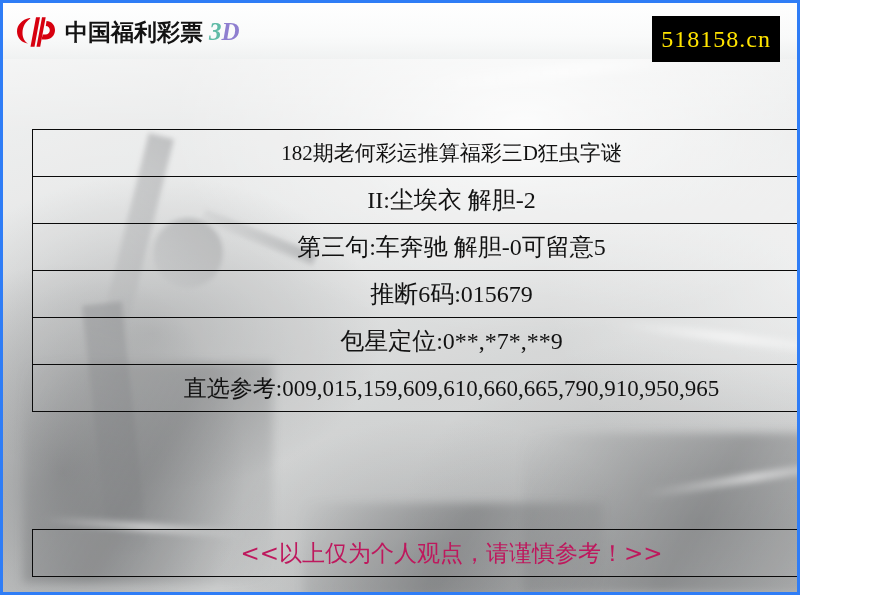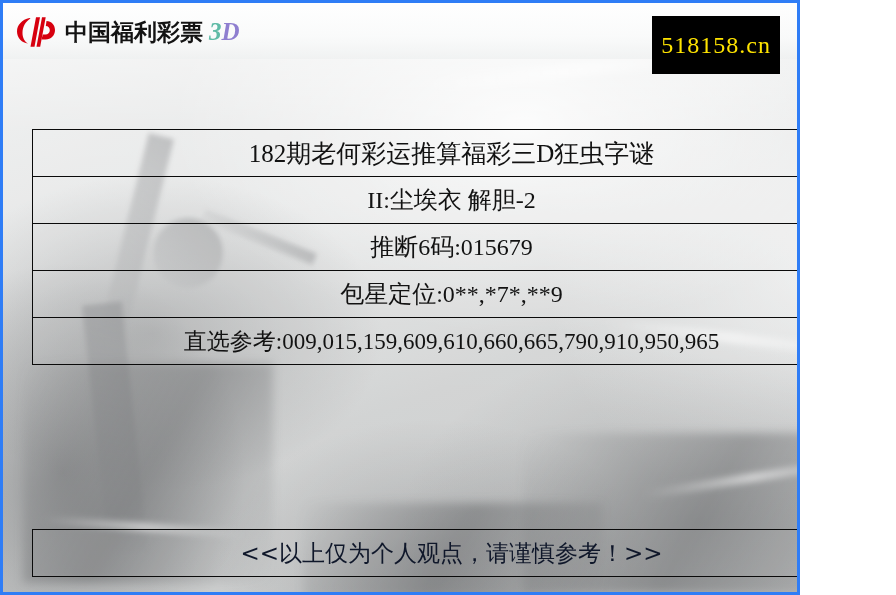--- a/index.html
+++ b/index.html
@@ -107,21 +107,21 @@
   .watermark {
     position: absolute;
     right: 17px;
     top: 13px;
     background: #000000;
     color: #ffe400;
     font-family: "Liberation Serif", "DejaVu Serif", serif;
     font-size: 24px;
     line-height: 30px;
     height: 30px;
-    padding: 14px 9px;
+    padding: 8px 9px;
     white-space: nowrap;
     letter-spacing: 1px;
   }
 
   
   .page-title {
     position: absolute;
     left: 0;
     top: 60px;
     width: 890px;
@@ -158,39 +158,39 @@
     text-align: center;
     vertical-align: middle;
     font-family: "Liberation Serif", "DejaVu Serif", serif;
     font-size: 24px;
     color: #121212;
     background: rgba(255,255,255,0.06);
     padding: 0 6px;
     white-space: nowrap;
     overflow: hidden;
   }
-  .info-table tr.row-head td { font-size: 25px; }
+  .info-table tr.row-head td { font-size: 21px; }
   .info-table tr.row-wide td { font-size: 23px; }
 
   .footer-table {
     position: absolute;
     left: 29px;
     top: 526px;
     width: 839px;
     border-collapse: collapse;
     table-layout: fixed;
   }
   .footer-table td {
     border: 1px solid #0a0a0a;
     height: 44px;
     text-align: center;
     vertical-align: middle;
     font-family: "DejaVu Sans", "Liberation Sans", sans-serif;
     font-size: 23px;
-    color: #0f172a;
+    color: #be185d;
     background: rgba(255,255,255,0.05);
     white-space: nowrap;
   }
 </style>
 </head>
 <body>
 
 <div class="canvas">
 
   <div class="bg-art">
@@ -229,20 +229,23 @@
 
   <table class="info-table">
     <tbody>
       <tr class="row-head">
         <td>182期老何彩运推算福彩三D狂虫字谜</td>
       </tr>
       <tr>
         <td>II:尘埃衣 解胆-2</td>
       </tr>
       <tr>
+        <td>第三句:车奔驰 解胆-0可留意5</td>
+      </tr>
+      <tr>
         <td>推断6码:015679</td>
       </tr>
       <tr>
         <td>包星定位:0**,*7*,**9</td>
       </tr>
       <tr class="row-wide">
         <td>直选参考:009,015,159,609,610,660,665,790,910,950,965</td>
       </tr>
     </tbody>
   </table>

